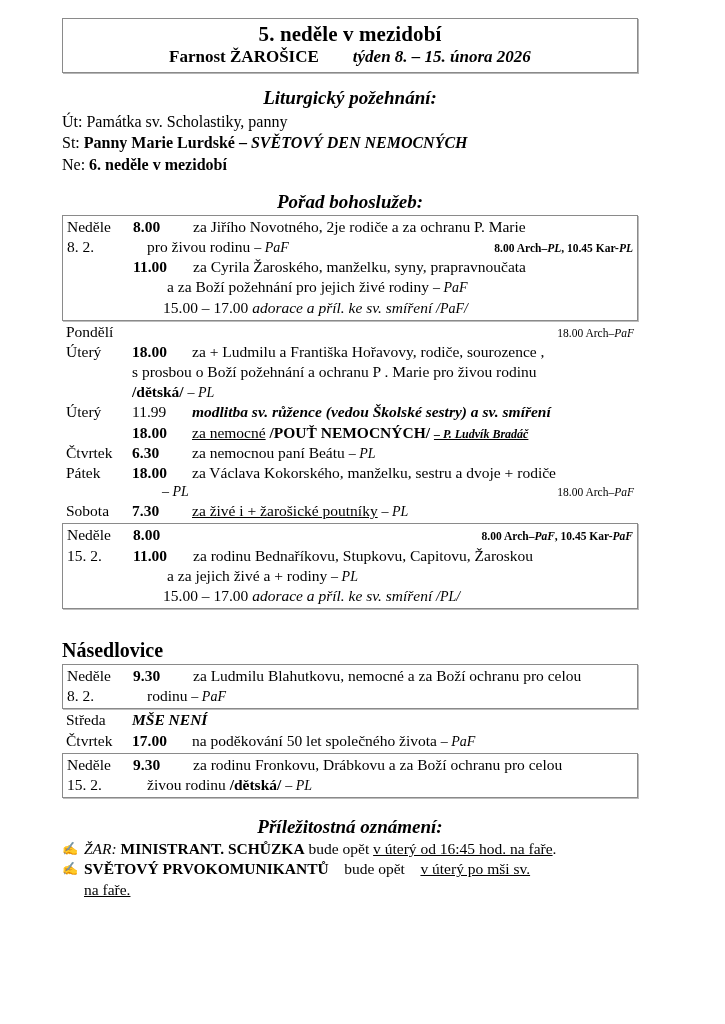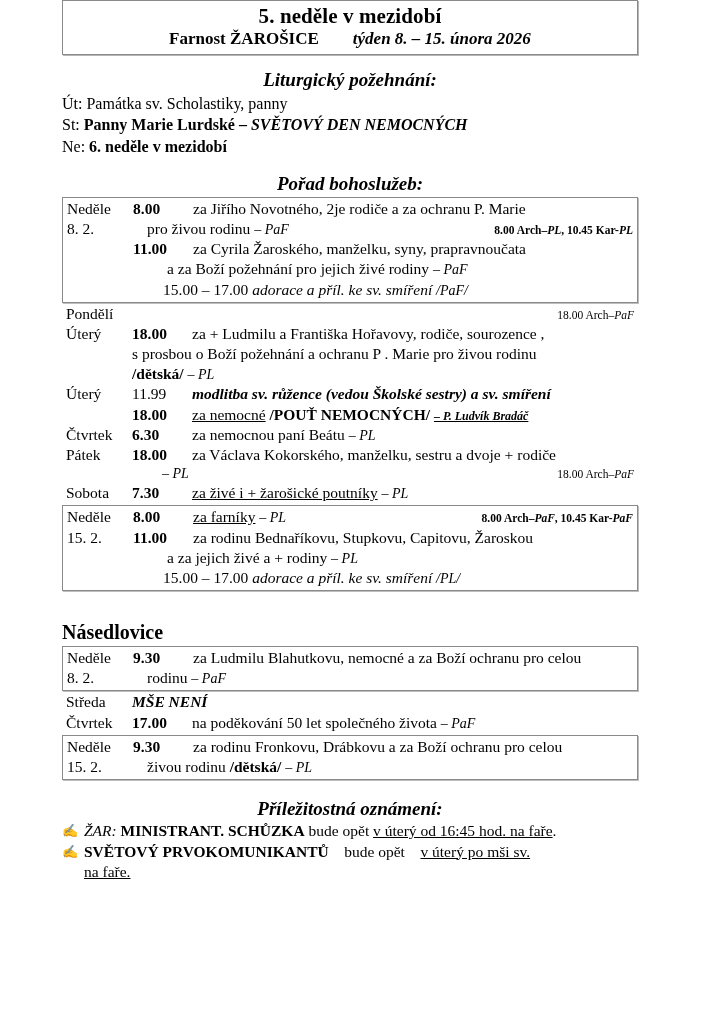--- a/index.html
+++ b/index.html
@@ -7,21 +7,21 @@
   body{
     width:725px;height:1024px;
     font-family:"Liberation Serif","DejaVu Serif",serif;
     color:#000;
     overflow:hidden;
     position:relative;
   }
   .page{
     width:696px;height:1024px;
     box-sizing:border-box;
-    padding:0 58px 0 62px;
+    padding:18px 58px 0 62px;
     position:relative;
   }
 
   
   .header-box{
     border:1px solid #8a8a8a;
     box-shadow:1px 1px 0 #b5b5b5;
     text-align:center;
     padding:3px 0 5px 0;
     margin-bottom:6px;
@@ -232,21 +232,20 @@
       <span class="c-day">Sobota</span>
       <span class="c-time">7.30</span>
       <span class="c-txt"><u class="ul">za živé i + žarošické poutníky</u> <span class="note">– PL</span></span>
     </div>
   </div>
 
   <div class="blk">
     <div class="row">
       <span class="c-day">Neděle</span>
       <span class="c-time">8.00</span>
-      <span class="c-txt"><u class="ul">za farníky</u> <span class="note">– PL</span></span>
       <span class="c-right"><span>8.00 Arch–</span><i>PaF</i><span>, 10.45 Kar-</span><i>PaF</i></span>
     </div>
     <div class="row">
       <span class="c-day">15. 2.</span>
       <span class="c-time">11.00</span>
       <span class="c-txt">za rodinu Bednaříkovu, Stupkovu, Capitovu, Žaroskou</span>
     </div>
     <div class="row ind-mid">
       <span class="c-txt"><span>a za jejich živé a + rodiny</span> <span class="note">– PL</span></span>
     </div>

